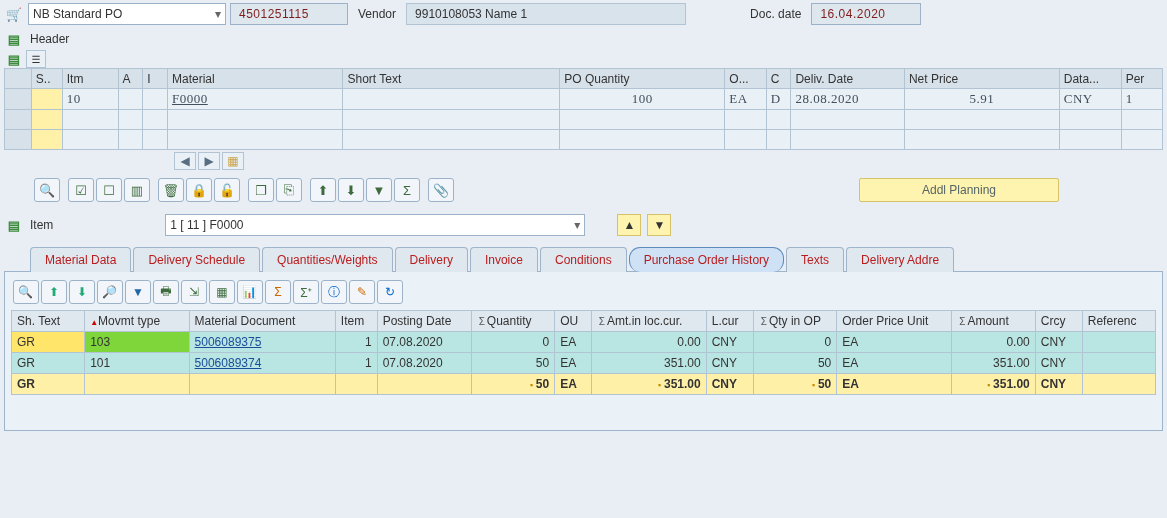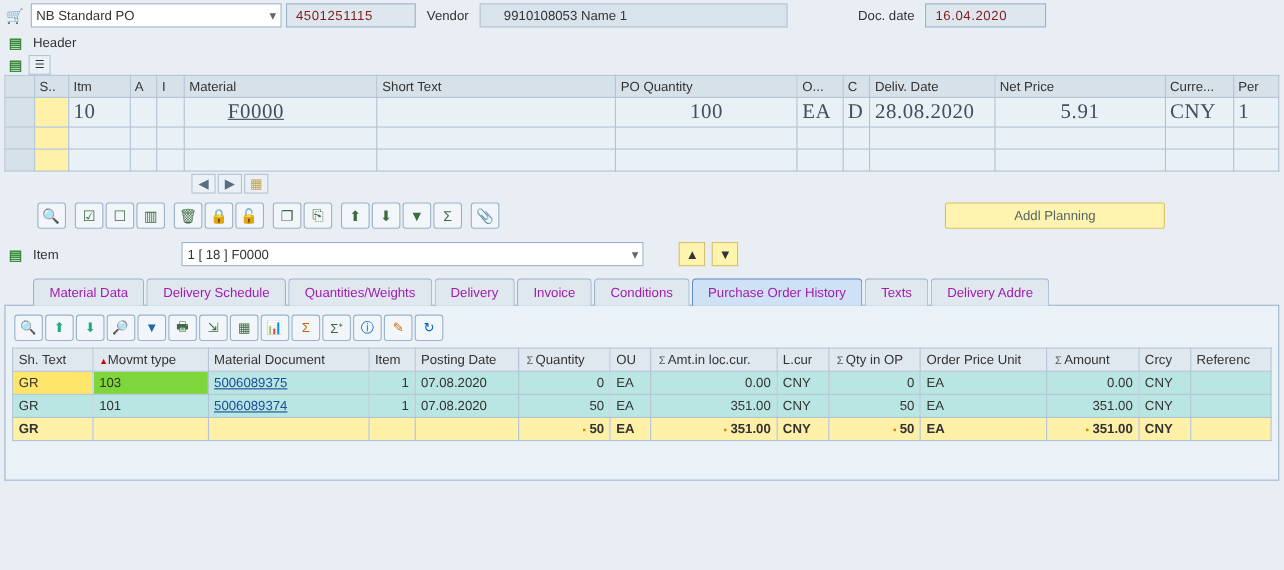--- a/index.html
+++ b/index.html
@@ -11,28 +11,28 @@
   .cart-icon, .header-icon, .collapse-icon {
     width: 20px; height: 18px; background: #e8eef4; display: inline-flex; align-items:center; justify-content:center; font-size:13px;
   }
   .cart-icon { color: #2a6496; }
   .collapse-icon { color: #3d8b3d; font-weight:bold; }
   .dropdown {
     display:inline-flex; align-items:center; justify-content:space-between;
     background:#fff; border:1px solid #9cb2c8; height:22px; padding:0 4px;
   }
   .dropdown .arrow { color:#666; }
-  .po-type { width: 228px; }
+  .po-type { width: 198px; }
   .doc-readonly {
     background:#dee7ee; border:1px solid #9cb2c8; height:22px; display:inline-flex; align-items:center;
     font-family: Georgia, 'Times New Roman', serif; font-size:17px; color:#7f1d1d; letter-spacing:0.5px;
     padding:0 8px; min-width:118px;
   }
   .label { margin: 0 6px; }
-  .vendor-field { flex:0 0 280px; background:#d9e3ec; border:1px solid #b2c3d3; height:22px; display:flex; align-items:center; padding:0 21px; }
+  .vendor-field { flex:0 0 280px; background:#d9e3ec; border:1px solid #b2c3d3; height:22px; display:flex; align-items:center; padding:0 8px; }
 
   
   .header-row { display:flex; align-items:center; gap:6px; padding:2px 4px; }
   .header-row .lbl { color:#333; }
 
   
   .items-block { padding: 0 4px; }
   .item-topbar { display:flex; align-items:center; gap:2px; }
   .item-topbar .selbtn {
     width:20px; height:18px; background:#eaf1f6; border:1px solid #b2c3d3; display:flex; align-items:center; justify-content:center; font-size:10px;
@@ -43,21 +43,21 @@
   table.items th {
     background:#d7e1ea; color:#333; font-weight:normal; text-align:left; height:20px; padding:2px 4px;
     border:1px solid #b2c3d3; overflow:hidden; white-space:nowrap;
   }
   table.items td {
     background:#eaf1f6; height:20px; padding:2px 4px; border:1px solid #b2c3d3; overflow:hidden; white-space:nowrap;
   }
   .rowhandle { background:#d7e1ea !important; }
   .statuscell { background:#fff2a8 !important; }
   .material-link { color:#1a4d99; text-decoration: underline; }
-  .serif-cell { font-family: Georgia, 'Times New Roman', serif; font-size:19px; color:#414e5b; letter-spacing:0.5px;margin-left:35px; }
+  .serif-cell { font-family: Georgia, 'Times New Roman', serif; font-size:13px; color:#414e5b; letter-spacing:0.5px; }
   .right { text-align:center; }
 
   .scrollrow { display:flex; align-items:center; gap:2px; padding:2px 0 6px 170px; }
   .scrollbtn { width:22px; height:18px; background:#eaf1f6; border:1px solid #b2c3d3; display:flex; align-items:center; justify-content:center; color:#5a6e82; }
 
   
   .toolbar { display:flex; align-items:center; gap:2px; padding:2px 4px 8px 30px; }
   .tbtn {
     width:26px; height:24px; background:#f2f6fa; border:1px solid #9cb2c8; border-radius:3px;
     display:inline-flex; align-items:center; justify-content:center; font-size:13px; color:#3d6b3d;
@@ -69,24 +69,24 @@
   }
 
   
   .item-detail-bar { display:flex; align-items:center; gap:6px; padding:4px 4px 10px 4px; }
   .item-dd { width:420px; }
   .navbtn { width:24px; height:22px; background:#fff3b0; border:1px solid #d6c26a; display:flex; align-items:center; justify-content:center; color:#333; }
 
   
   .tabstrip { display:flex; align-items:flex-end; gap:0; padding-left:30px; }
   .tab {
-    background:#dfe7ef; border:1px solid #9db4ca; border-bottom:none; padding:5px 14px; color:#a21caf;
+    background:#dfe7ef; border:1px solid #9db4ca; border-bottom:none; padding:5px 14px; color:#b91c1c;
     border-top-left-radius:4px; border-top-right-radius:4px; position:relative; top:1px; margin-right:2px; white-space:nowrap;
   }
-  .tab.active { background:#cfe1f5; border-color:#5e8bbd; z-index:2; }
+  .tab.active { background:#cfe1f5; border-color:#5e8bbd; z-index:2;border-radius:11px; }
   .tabpanel { border:1px solid #9db4ca; margin:0 4px; background:#eaf2f8; padding:6px; min-height:160px; }
 
   
   .alvbar { display:flex; align-items:center; gap:2px; padding:2px 2px 6px 2px; }
   .alvbtn {
     height:24px; min-width:26px; padding:0 4px; background:#f2f6fa; border:1px solid #9cb2c8; border-radius:3px;
     display:inline-flex; align-items:center; justify-content:center; font-size:12px; color:#3d6b3d;
   }
 
   
@@ -160,21 +160,21 @@
       <th>Itm</th>
       <th>A</th>
       <th>I</th>
       <th>Material</th>
       <th>Short Text</th>
       <th class="right">PO Quantity</th>
       <th>O...</th>
       <th>C</th>
       <th>Deliv. Date</th>
       <th class="right">Net Price</th>
-      <th>Curre...</th>
+      <th>Data...</th>
       <th>Per</th>
     </tr>
     <tr>
       <td class="rowhandle"></td>
       <td class="statuscell"></td>
       <td class="serif-cell">10</td>
       <td></td>
             <td></td>
       <td><span class="material-link serif-cell">F0000</span></td>
       <td></td>
@@ -246,21 +246,21 @@
       <span>Addl Planning</span>
     </div>
   </div>
 </div>
 
 <div class="item-detail-bar">
   <div class="collapse-icon">▤</div>
   <span>Item</span>
   <div style="width:100px"></div>
   <div class="dropdown item-dd">
-    <span>1 [ 18 ] F0000</span>
+    <span>1 [ 11 ] F0000</span>
     <span class="arrow">▾</span>
   </div>
   <div style="width:20px"></div>
   <div class="navbtn">▲</div>
   <div class="navbtn">▼</div>
 </div>
 
 <div class="tabstrip">
   <div class="tab"><span>Material Data</span></div>
   <div class="tab"><span>Delivery Schedule</span></div>

